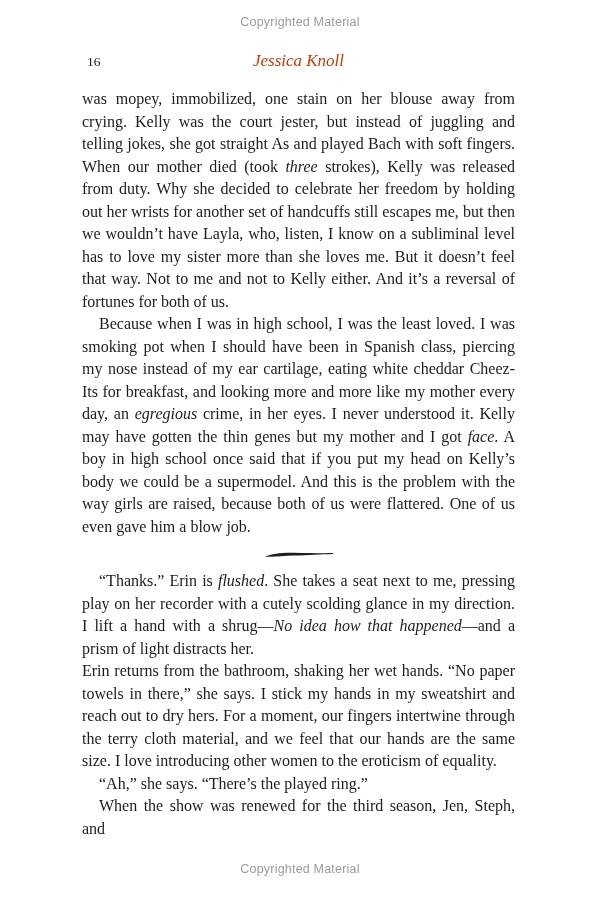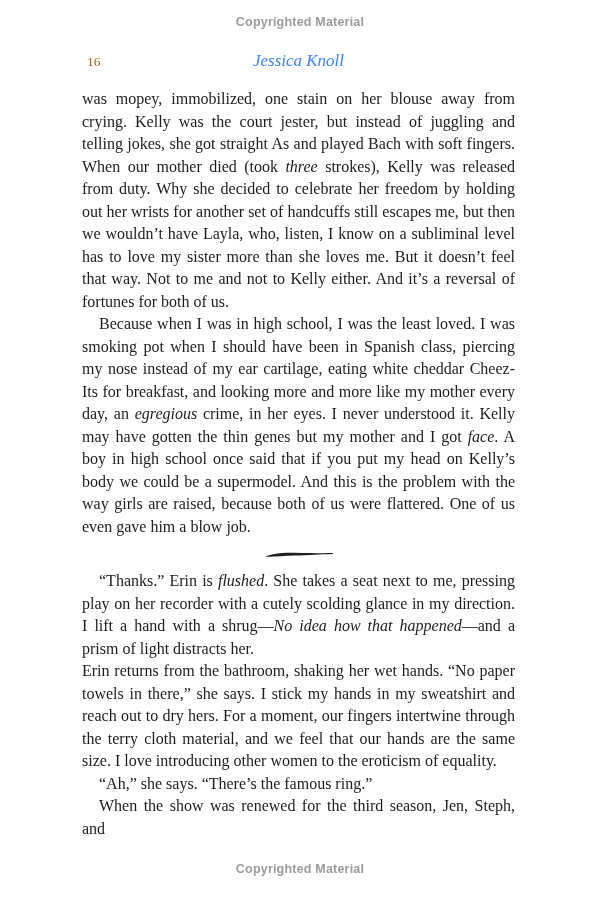--- a/index.html
+++ b/index.html
@@ -10,47 +10,47 @@
     background: #ffffff;
     overflow: hidden;
     font-family: "Liberation Serif", serif;
   }
   .watermark {
     position: absolute;
     left: 0;
     width: 100%;
     text-align: center;
     font-family: "Liberation Sans", sans-serif;
-    font-weight: 700;
+    font-weight: 400;
     font-size: 12.5px;
     letter-spacing: 0.2px;
     color: #9b9b9b;
   }
   .watermark.top { top: 15px; }
   .watermark.bottom { top: 862px; }
   .header-row {
     position: absolute;
     top: 51px;
     left: 82px;
     width: 433px;
     height: 22px;
   }
   .page-number {
     position: absolute;
     left: 5px;
     top: 3px;
     font-size: 13.5px;
-    color: #a16207;
+    color: #0f172a;
   }
   .running-header {
     width: 100%;
     text-align: center;
     font-style: italic;
     font-size: 17px;
-    color: #3b82f6;
+    color: #c2410c;
   }
   .body-text {
     position: absolute;
     top: 88px;
     left: 82px;
     width: 433px;
     font-size: 16px;
     line-height: 22.5px;
     text-align: justify;
     color: #1c1c1c;
@@ -83,19 +83,19 @@
   <div class="section-divider">
     <span>
       <svg width="70" height="10" viewBox="0 0 70 10" aria-hidden="true">
         <path d="M1,7.6 C8,4.4 18,3.4 30,3.7 C45,4.1 58,4.3 69,4.1
                  L69,4.9 C58,5.3 44,6.1 30,6.6 C18,7.0 8,8.4 1,7.6 Z" fill="#1e1e1e"></path>
       </svg>
     </span>
   </div>
 <p class="para indent"><span>“Thanks.” Erin is </span><em>flushed</em><span>. She takes a seat next to me, pressing play on her recorder with a cutely scolding glance in my direction. I lift a hand with a shrug—</span><em>No idea how that happened</em><span>—and a prism of light distracts her.</span></p>
       <p class="para"><span>Erin returns from the bathroom, shaking her wet hands. “No paper towels in there,” she says. I stick my hands in my sweatshirt and reach out to dry hers. For a moment, our fingers intertwine through the terry cloth material, and we feel that our hands are the same size. I love introducing other women to the eroticism of equality.</span></p>
-      <p class="para indent"><span>“Ah,” she says. “There’s the famous ring.”</span></p>
+      <p class="para indent"><span>“Ah,” she says. “There’s the played ring.”</span></p>
       <p class="para indent"><span>When the show was renewed for the third season, Jen, Steph, and</span></p>
     </div>
 
   <div class="watermark bottom">Copyrighted Material</div>
 
 </div>
 
 </body></html>

